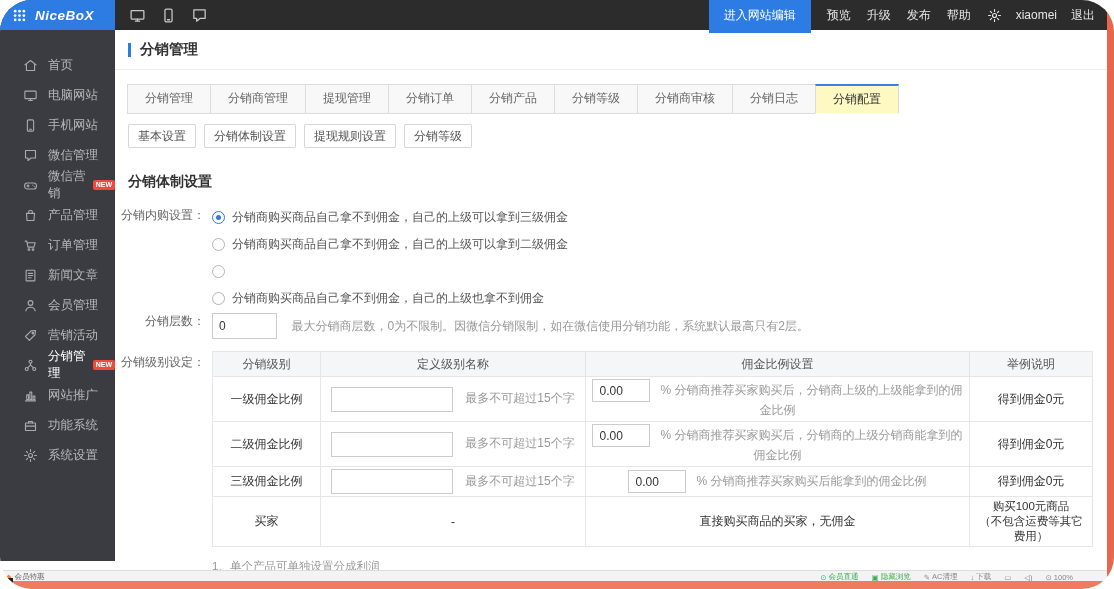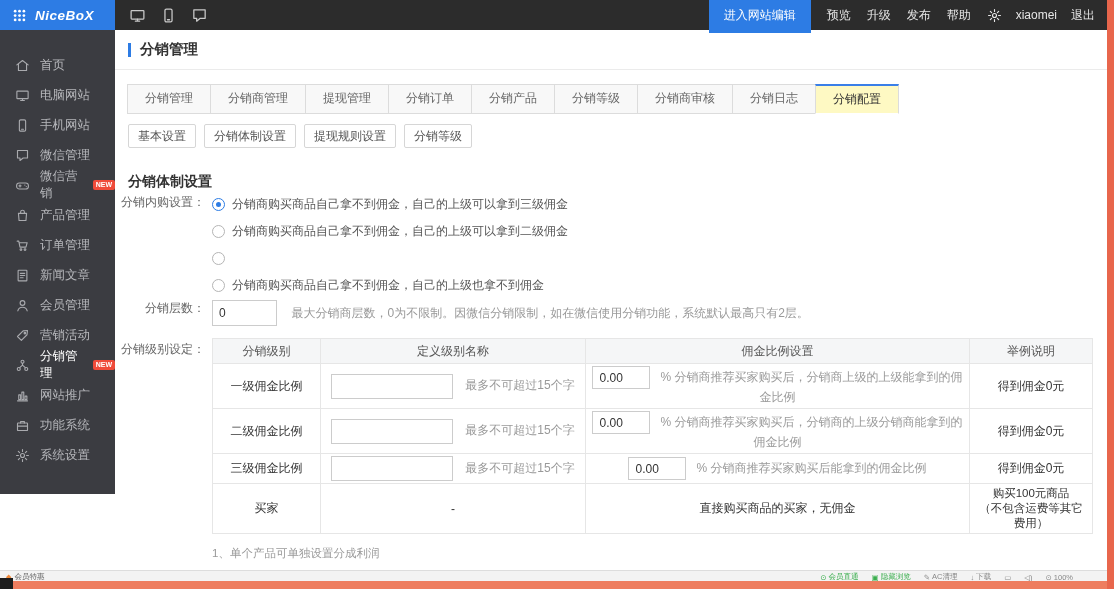--- a/index.html
+++ b/index.html
@@ -1,34 +1,34 @@
 <!DOCTYPE html>
 <html><head>
 <meta charset="utf-8">
 <style>
   * { box-sizing: border-box; }
   html,body { margin:0; padding:0; }
   body { font-family:"Liberation Sans","DejaVu Sans",sans-serif; }
-  .screen { position:relative; width:1114px; height:589px; background:#fff; overflow:hidden; }
+  .screen { position:relative; width:1114px; height:589px; background:#fff; overflow:hidden;border-radius:32px; }
 
   
   .topbar { position:absolute; top:0; left:0; width:1107px; height:30px; background:#2c2c2c; display:flex; align-items:center; z-index:5; }
   .logo-area { width:115px; height:30px; background:#2d7ce4; display:flex; align-items:center; padding-left:12px; flex:none; cursor:pointer; }
   .grid-icn { display:inline-flex; width:15px; height:15px; color:#fff; margin-right:8px; }
   .logo-text { color:#fff; font-weight:bold; font-size:13.5px; font-style:italic; letter-spacing:.5px; }
   .tb-icn { display:inline-flex; width:17px; height:17px; color:#c9c9c9; margin-left:14px; cursor:pointer; }
   .tb-right { margin-left:auto; display:flex; align-items:center; height:30px; }
   .enter-btn { background:#2d7ce4; color:#fff; border:none; height:36px; padding:0 15px; font-size:12px; cursor:pointer; font-family:inherit; }
   .tb-link { color:#e6e6e6; font-size:12px; margin-left:16px; cursor:pointer; white-space:nowrap; }
   .tb-gear { display:inline-flex; width:15px; height:15px; color:#e6e6e6; margin-left:16px; cursor:pointer; }
   .tb-user { color:#e6e6e6; font-size:12px; margin-left:14px; cursor:pointer; }
   .tb-exit { color:#e6e6e6; font-size:12px; margin:0 12px 0 14px; cursor:pointer; }
 
   
-  .sidebar { position:absolute; top:30px; left:0; width:115px; height:464px; background:#3b3c41; padding-top:20px; }
+  .sidebar { position:absolute; top:30px; left:0; width:115px; height:531px; background:#3b3c41; padding-top:20px;padding-left:8px; }
   .side-item { display:flex; align-items:center; height:30px; padding-left:15px; color:#b6b7bb; font-size:12.5px; cursor:pointer; }
   .side-item.active { color:#ffffff; }
   .s-icn { display:inline-flex; width:15px; height:15px; margin-right:10px; color:#a9aaae; flex:none; }
   .badge { background:#f04b3a; color:#fff; font-size:7px; font-weight:bold; padding:1px 3px; border-radius:2px; margin-left:5px; line-height:1.1; }
 
   
   .main { position:absolute; left:115px; top:30px; width:992px; height:540px; background:#fff; overflow:hidden; }
   .page-head { height:40px; border-bottom:1px solid #ebebeb; display:flex; align-items:center; }
   .blue-bar { width:3px; height:14px; background:#2d7ce4; margin:0 9px 0 13px; }
   .page-title { font-size:14.5px; font-weight:bold; color:#333; }
@@ -39,21 +39,21 @@
 
   .toolbar { display:flex; gap:8px; margin:10px 0 0 13px; }
   .tb-btn { height:24px; padding:0 9px; font-size:12px; color:#555; background:#fff; border:1px solid #d6d6d6; border-radius:2px; cursor:pointer; font-family:inherit; white-space:nowrap; }
 
   .section-h { margin:25px 0 0 13px; font-size:14px; font-weight:bold; color:#333; }
 
   .form-row { display:flex; align-items:flex-start; }
   .f-label { width:90px; text-align:right; font-size:12px; color:#666; flex:none; padding-top:3px; }
   .f-ctrl { margin-left:7px; }
 
-  .radio-group { margin-top:0; }
+  .radio-group { margin-top:13px; }
   .radio-opt { display:flex; align-items:center; height:27px; cursor:pointer; }
   .radio-dot { width:13px; height:13px; border:1px solid #b5b5b5; border-radius:50%; margin-right:7px; flex:none; background:#fff; position:relative; }
   .radio-dot.on { border-color:#2d7ce4; }
   .radio-dot.on::after { content:""; position:absolute; left:3px; top:3px; width:5px; height:5px; border-radius:50%; background:#2d7ce4; }
   .radio-text { font-size:12px; color:#555; }
 
   .layer-row { margin-top:1px; align-items:flex-start; }
   .layer-row .f-label { padding-top:0; }
   .layer-input { width:65px; height:26px; border:1px solid #ccc; font-size:12px; padding:0 6px; color:#333; font-family:inherit; }
   .layer-hint { font-size:12px; color:#999; margin-left:10px; line-height:26px; }

